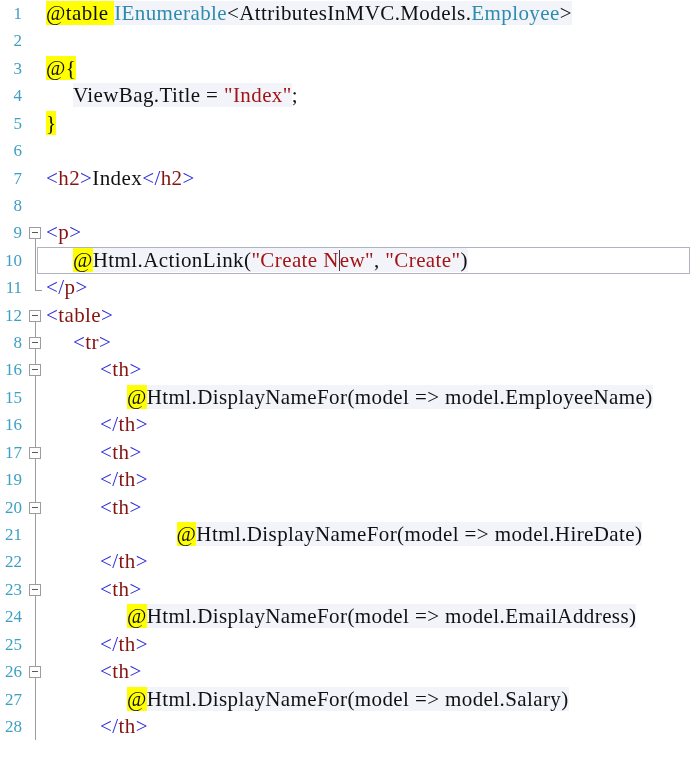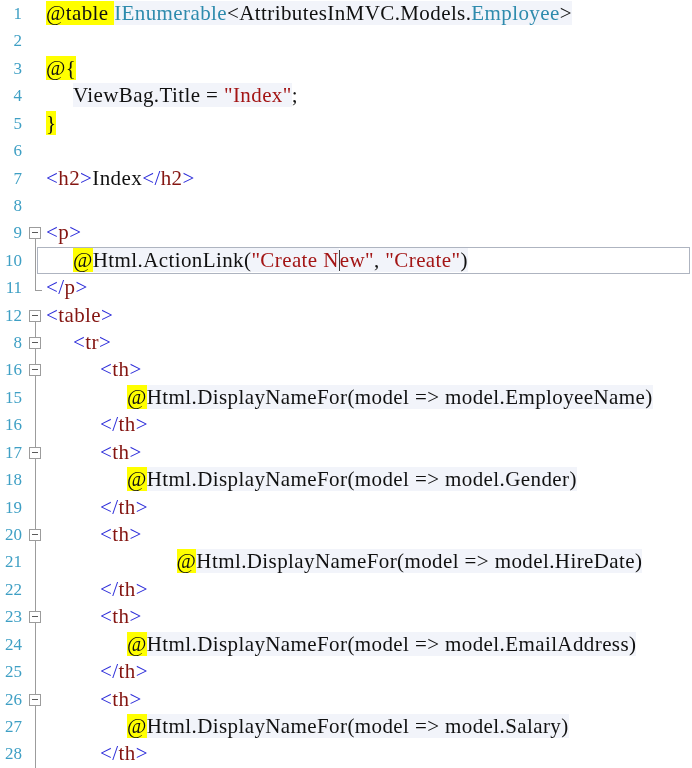--- a/index.html
+++ b/index.html
@@ -79,21 +79,20 @@
       <div class="row"><div class="gut">8</div><div class="fold"></div><div class="code" style="padding-left: 0px;"></div></div>
       <div class="row"><div class="gut">9</div><div class="fold"><div class="fline below"></div><div class="fbox"></div></div><div class="code" style="padding-left: 0px;"><span class="tk delim">&lt;</span><span class="tk tag">p</span><span class="tk delim">&gt;</span></div></div>
       <div class="row"><div class="curbox"></div><div class="gut">10</div><div class="fold"><div class="fline full"></div></div><div class="code" style="padding-left: 27px;"><span class="tk hl">@</span><span class="tk plain band">Html.ActionLink(</span><span class="tk str band">"Create N</span><span class="cursor"></span><span class="tk str band">ew"</span><span class="tk plain band">, </span><span class="tk str band">"Create"</span><span class="tk plain band">)</span></div></div>
       <div class="row"><div class="gut">11</div><div class="fold"><div class="fline half"></div><div class="ftick"></div></div><div class="code" style="padding-left: 0px;"><span class="tk delim">&lt;/</span><span class="tk tag">p</span><span class="tk delim">&gt;</span></div></div>
       <div class="row"><div class="gut">12</div><div class="fold"><div class="fline below"></div><div class="fbox"></div></div><div class="code" style="padding-left: 0px;"><span class="tk delim">&lt;</span><span class="tk tag">table</span><span class="tk delim">&gt;</span></div></div>
       <div class="row"><div class="gut">8</div><div class="fold"><div class="fline above"></div><div class="fline below"></div><div class="fbox"></div></div><div class="code" style="padding-left: 27px;"><span class="tk delim">&lt;</span><span class="tk tag">tr</span><span class="tk delim">&gt;</span></div></div>
       <div class="row"><div class="gut">16</div><div class="fold"><div class="fline above"></div><div class="fline below"></div><div class="fbox"></div></div><div class="code" style="padding-left: 54px;"><span class="tk delim">&lt;</span><span class="tk tag">th</span><span class="tk delim">&gt;</span></div></div>
       <div class="row"><div class="gut">15</div><div class="fold"><div class="fline full"></div></div><div class="code" style="padding-left: 81px;"><span class="tk hl">@</span><span class="tk plain band">Html.DisplayNameFor(model =&gt; model.EmployeeName)</span></div></div>
       <div class="row"><div class="gut">16</div><div class="fold"><div class="fline full"></div></div><div class="code" style="padding-left: 54px;"><span class="tk delim">&lt;/</span><span class="tk tag">th</span><span class="tk delim">&gt;</span></div></div>
       <div class="row"><div class="gut">17</div><div class="fold"><div class="fline above"></div><div class="fline below"></div><div class="fbox"></div></div><div class="code" style="padding-left: 54px;"><span class="tk delim">&lt;</span><span class="tk tag">th</span><span class="tk delim">&gt;</span></div></div>
-      <div class="row"><div class="gut">18</div><div class="fold"><div class="fline full"></div></div><div class="code" style="padding-left: 81px;"><span class="tk hl">@</span><span class="tk plain band">Html.DisplayNameFor(model =&gt; model.Gender)</span></div></div>
       <div class="row"><div class="gut">19</div><div class="fold"><div class="fline full"></div></div><div class="code" style="padding-left: 54px;"><span class="tk delim">&lt;/</span><span class="tk tag">th</span><span class="tk delim">&gt;</span></div></div>
       <div class="row"><div class="gut">20</div><div class="fold"><div class="fline above"></div><div class="fline below"></div><div class="fbox"></div></div><div class="code" style="padding-left: 54px;"><span class="tk delim">&lt;</span><span class="tk tag">th</span><span class="tk delim">&gt;</span></div></div>
       <div class="row"><div class="gut">21</div><div class="fold"><div class="fline full"></div></div><div class="code" style="padding-left: 81px; text-align: center;"><span class="tk hl">@</span><span class="tk plain band">Html.DisplayNameFor(model =&gt; model.HireDate)</span></div></div>
       <div class="row"><div class="gut">22</div><div class="fold"><div class="fline full"></div></div><div class="code" style="padding-left: 54px;"><span class="tk delim">&lt;/</span><span class="tk tag">th</span><span class="tk delim">&gt;</span></div></div>
       <div class="row"><div class="gut">23</div><div class="fold"><div class="fline above"></div><div class="fline below"></div><div class="fbox"></div></div><div class="code" style="padding-left: 54px;"><span class="tk delim">&lt;</span><span class="tk tag">th</span><span class="tk delim">&gt;</span></div></div>
       <div class="row"><div class="gut">24</div><div class="fold"><div class="fline full"></div></div><div class="code" style="padding-left: 81px;"><span class="tk hl">@</span><span class="tk plain band">Html.DisplayNameFor(model =&gt; model.EmailAddress)</span></div></div>
       <div class="row"><div class="gut">25</div><div class="fold"><div class="fline full"></div></div><div class="code" style="padding-left: 54px;"><span class="tk delim">&lt;/</span><span class="tk tag">th</span><span class="tk delim">&gt;</span></div></div>
       <div class="row"><div class="gut">26</div><div class="fold"><div class="fline above"></div><div class="fline below"></div><div class="fbox"></div></div><div class="code" style="padding-left: 54px;"><span class="tk delim">&lt;</span><span class="tk tag">th</span><span class="tk delim">&gt;</span></div></div>
       <div class="row"><div class="gut">27</div><div class="fold"><div class="fline full"></div></div><div class="code" style="padding-left: 81px;"><span class="tk hl">@</span><span class="tk plain band">Html.DisplayNameFor(model =&gt; model.Salary)</span></div></div>
       <div class="row"><div class="gut">28</div><div class="fold"><div class="fline full"></div></div><div class="code" style="padding-left: 54px;"><span class="tk delim">&lt;/</span><span class="tk tag">th</span><span class="tk delim">&gt;</span></div></div>

